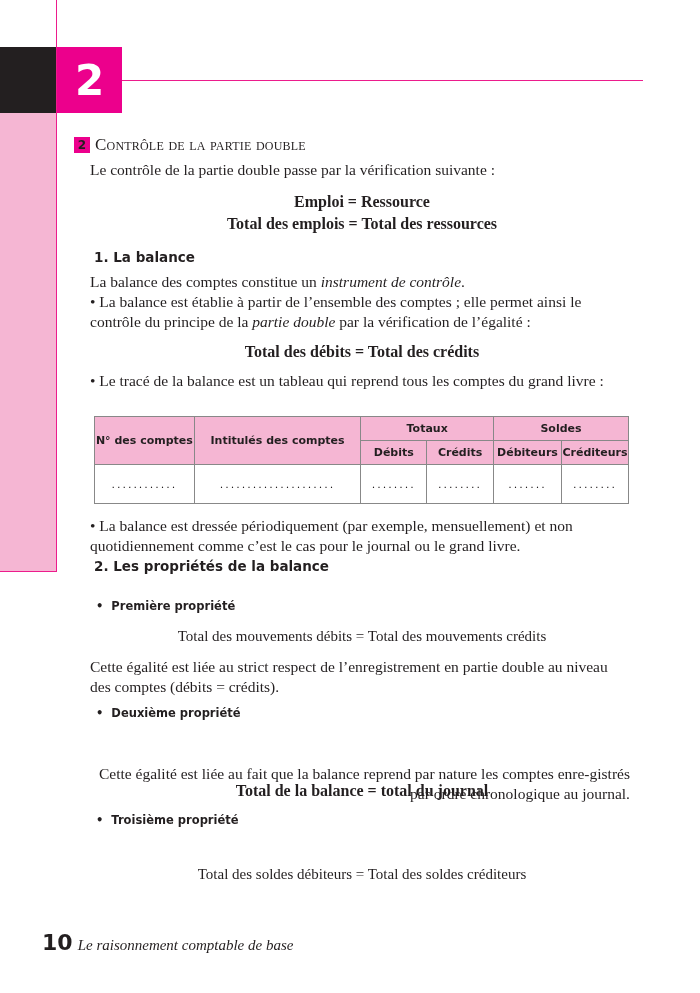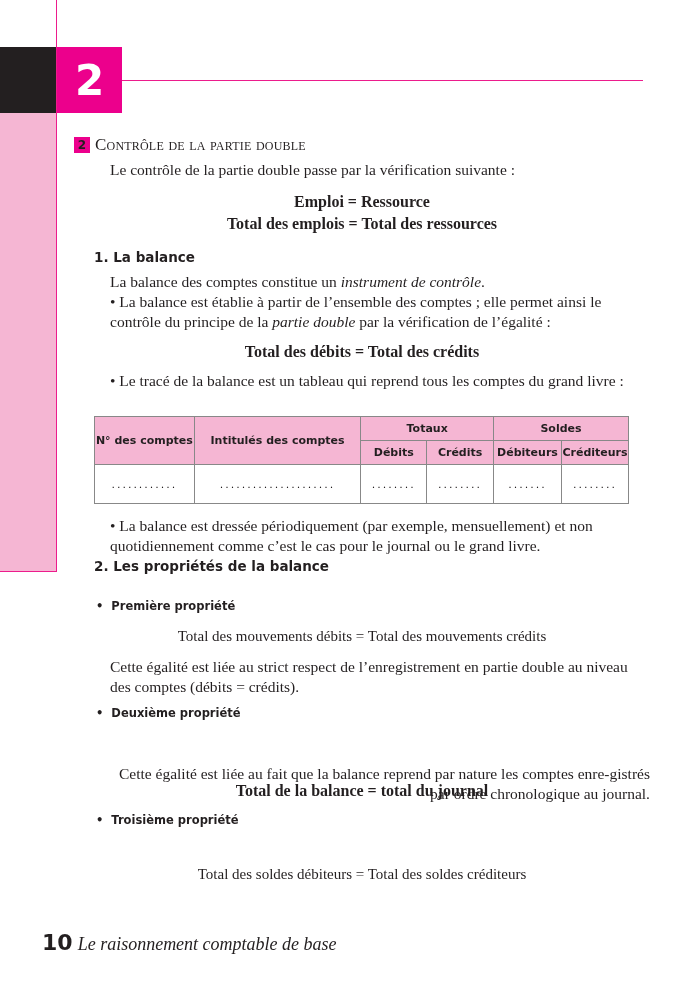--- a/index.html
+++ b/index.html
@@ -9,35 +9,35 @@
   .vline { position:absolute; left:56px; top:0; width:1px; height:113px; background:#ec1c8c; }
   .black-block { position:absolute; left:0; top:47px; width:57px; height:66px; background:#231f20; }
   .chapter-box { position:absolute; left:57px; top:47px; width:65px; height:66px; background:#ec008c; color:#fff;
                  font-family:"DejaVu Sans", sans-serif; font-weight:bold; font-size:42px; display:flex; align-items:center; justify-content:center; }
   .hline { position:absolute; left:122px; top:80px; width:521px; height:1px; background:#ec1c8c; }
 
   .sec-title { position:absolute; left:74px; top:135px; font-size:16px; letter-spacing:0.2px; display:flex; align-items:center; }
   .sec-num { display:inline-block; background:#ec008c; color:#231f20; font-family:"DejaVu Sans", sans-serif; font-weight:bold; font-size:12px; width:16px; height:16px; line-height:16px; text-align:center; margin-right:5px; }
   .smallcaps { font-variant:small-caps; font-size:17px; }
 
-  .p { position:absolute; left:110px; width:540px; font-size:15.5px; line-height:20px; }
+  .p { position:absolute; left:90px; width:540px; font-size:15.5px; line-height:20px; }
   .center { position:absolute; left:94px; width:536px; text-align:center; font-size:16px; font-weight:bold; }
   .center.normal { font-weight:normal; font-size:15px; }
   .h2 { position:absolute; left:94px; font-family:"DejaVu Sans", sans-serif; font-weight:bold; font-size:13.5px; }
   .bullet-h { position:absolute; left:96px; font-family:"DejaVu Sans", sans-serif; font-weight:bold; font-size:11.5px; }
   .bullet-h .dot { margin-right:8px; }
 
   table.balance { position:absolute; left:94px; top:416px; width:535px; border-collapse:collapse;
                   font-family:"DejaVu Sans", sans-serif; font-size:11px; }
   table.balance th { background:#f5b6d3; border:1px solid #888; font-weight:bold; color:#231f20; height:23px; padding:0; }
   table.balance td { border:1px solid #888; height:38px; text-align:center; letter-spacing:2px; color:#231f20; font-size:11px; padding:0; }
 
   .footer { position:absolute; left:42px; top:930px; display:flex; align-items:baseline; }
   .page-num { font-family:"DejaVu Sans", sans-serif; font-weight:bold; font-size:22px; margin-right:5px; }
-  .footer-title { font-style:italic; font-size:18px; }
+  .footer-title { font-style:italic; font-size:15px; }
   i { font-style:italic; }
 </style>
 </head>
 <body>
 
 <div class="black-block"></div>
 <div class="vline"></div>
 <div class="sidebar-pink"></div>
 <div class="chapter-box">2</div>
 <div class="hline"></div>

